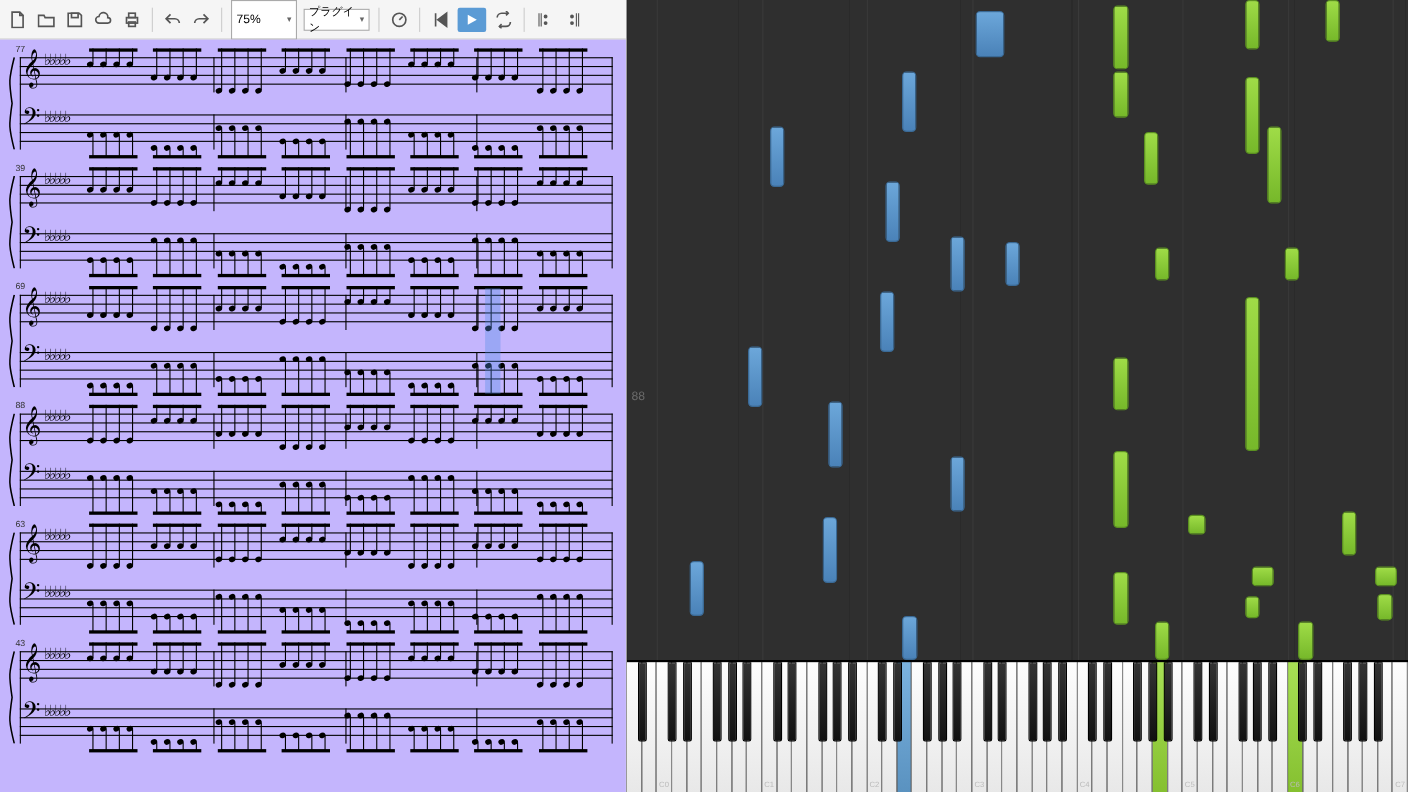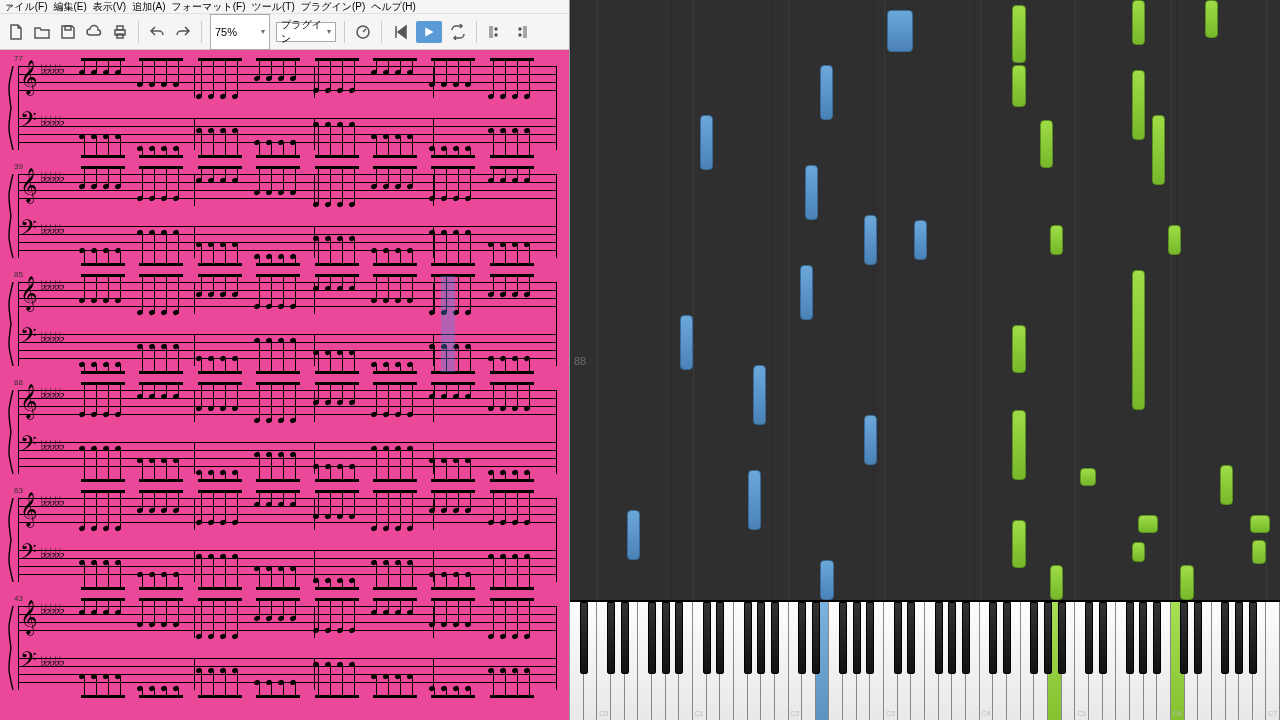--- a/index.html
+++ b/index.html
@@ -78,21 +78,21 @@
     border: 1px solid #ccc;
     border-bottom: none;
     padding: 2px 6px;
     font-size: 10px;
     display: flex; align-items: center; gap: 4px;
     border-radius: 3px 3px 0 0;
   }
   .tab-close { font-size: 10px; color: #888; cursor: pointer; }
   .score-area {
     flex: 1;
-    background: #ec4899;
+    background: #c4b5fd;
     overflow: hidden;
     position: relative;
   }
   .system {
     position: relative;
     margin: 8px 12px 0 12px;
     height: 100px;
   }
   .measure-num {
     position: absolute;
@@ -220,30 +220,20 @@
     top: 0; height: 72px; width: 8px;
     background: linear-gradient(#333,#111);
     border: 1px solid #000;
     border-radius: 0 0 2px 2px;
   }
 </style>
 </head>
 <body>
 
 <div class="musescore">
-  <div class="menubar" id="menubar">
-      <span>ァイル(F)</span>
-      <span>編集(E)</span>
-      <span>表示(V)</span>
-      <span>追加(A)</span>
-      <span>フォーマット(F)</span>
-      <span>ツール(T)</span>
-      <span>プラグイン(P)</span>
-      <span>ヘルプ(H)</span>
-    </div>
 
   <div class="toolbar">
     <span class="tb-icon">
         <svg viewBox="0 0 16 16">
           <path d="M3 1h7l3 3v11H3z"></path>
           <path d="M10 1v3h3"></path>
         </svg>
       </span>
     <span class="tb-icon">
         <svg viewBox="0 0 16 16">
@@ -697,21 +687,21 @@
               <div class="stem" style="left: 17px; top: 19px; height: 20px;"></div>
               <div class="nh" style="left: 24px; top: 16px;"></div>
               <div class="stem" style="left: 29px; top: 19px; height: 20px;"></div>
               <div class="nh" style="left: 36px; top: 16px;"></div>
               <div class="stem" style="left: 41px; top: 19px; height: 20px;"></div>
             </div>
           </div>
         </div>
       </div>
       <div class="system">
-        <div class="measure-num">85</div>
+        <div class="measure-num">69</div>
         <div class="brace"><svg viewBox="0 0 8 84">
             <path d="M7 0 C2 20 2 22 5 42 C2 62 2 64 7 84" stroke="#000" fill="none" stroke-width="1.4"></path>
           </svg></div>
         <div class="barline-start"></div>
         <div class="barline-end"></div>
         <div class="staff treble">
           <div class="clef">𝄞</div>
           <div class="keysig">♭♭♭♭♭</div>
           <div class="notes">
             <div style="position: absolute; top: 0px; width: 1px; height: 32px; background: rgb(0, 0, 0); left: 25%;"></div>

